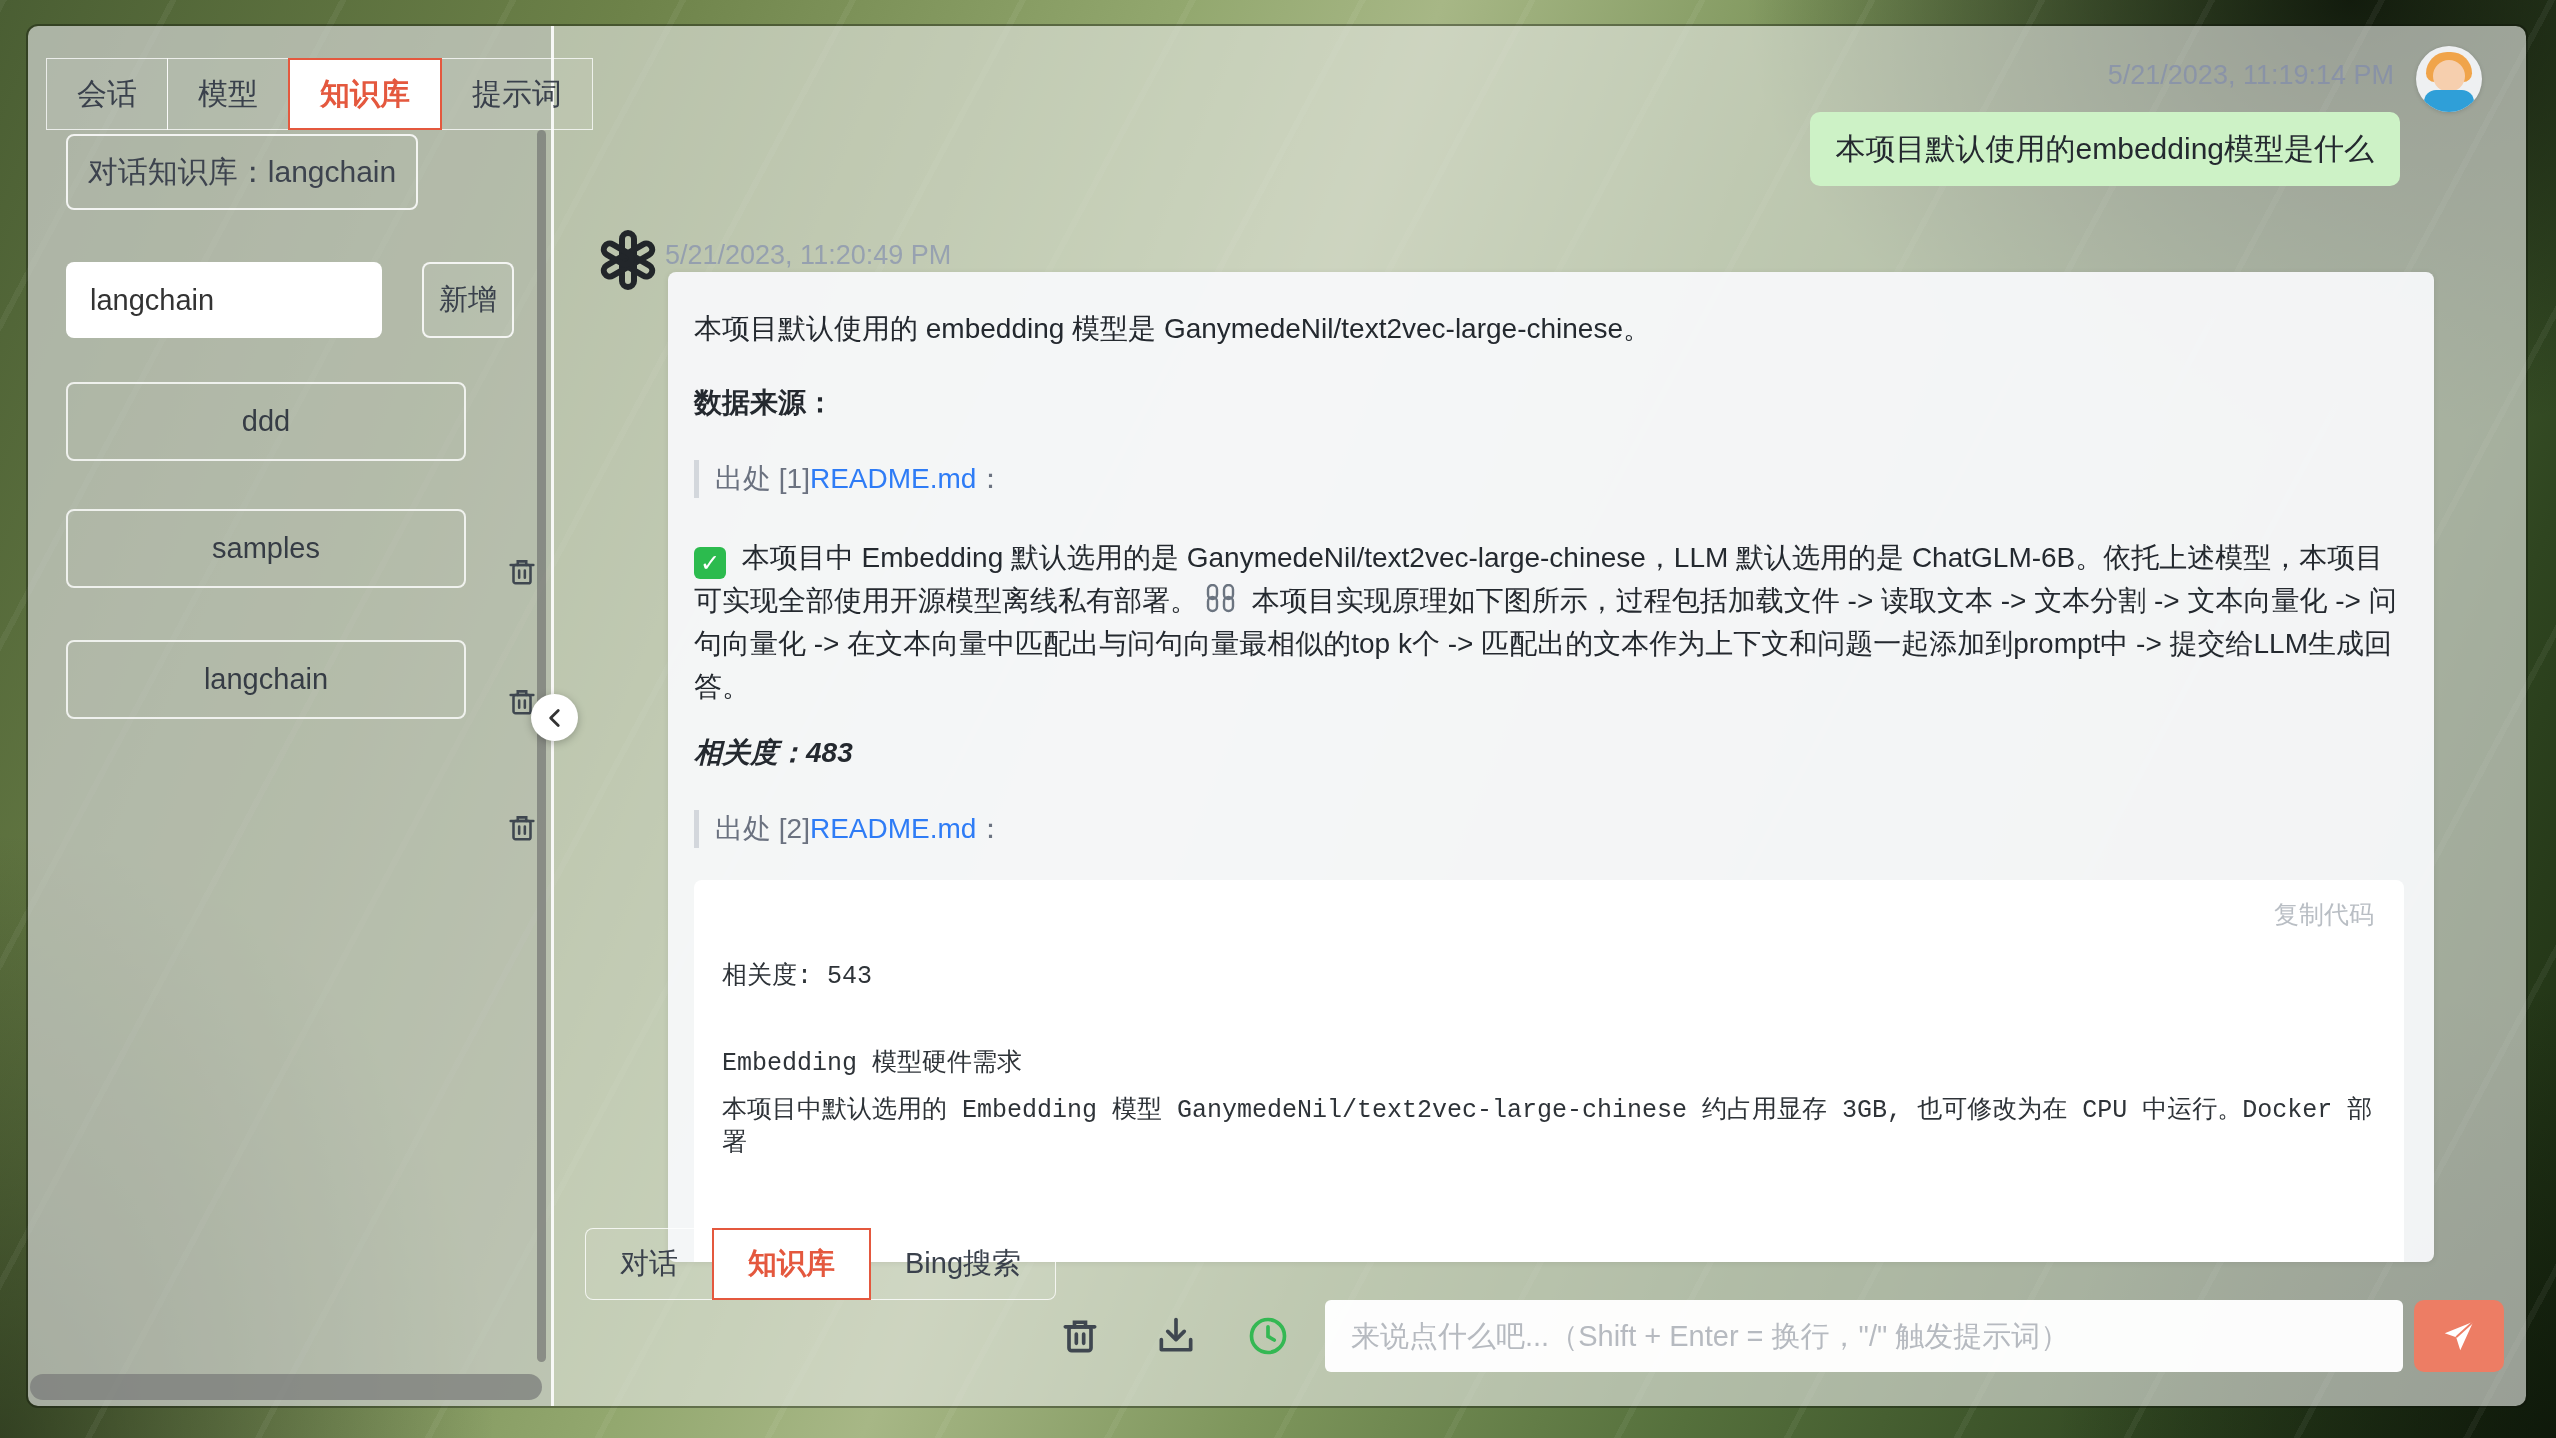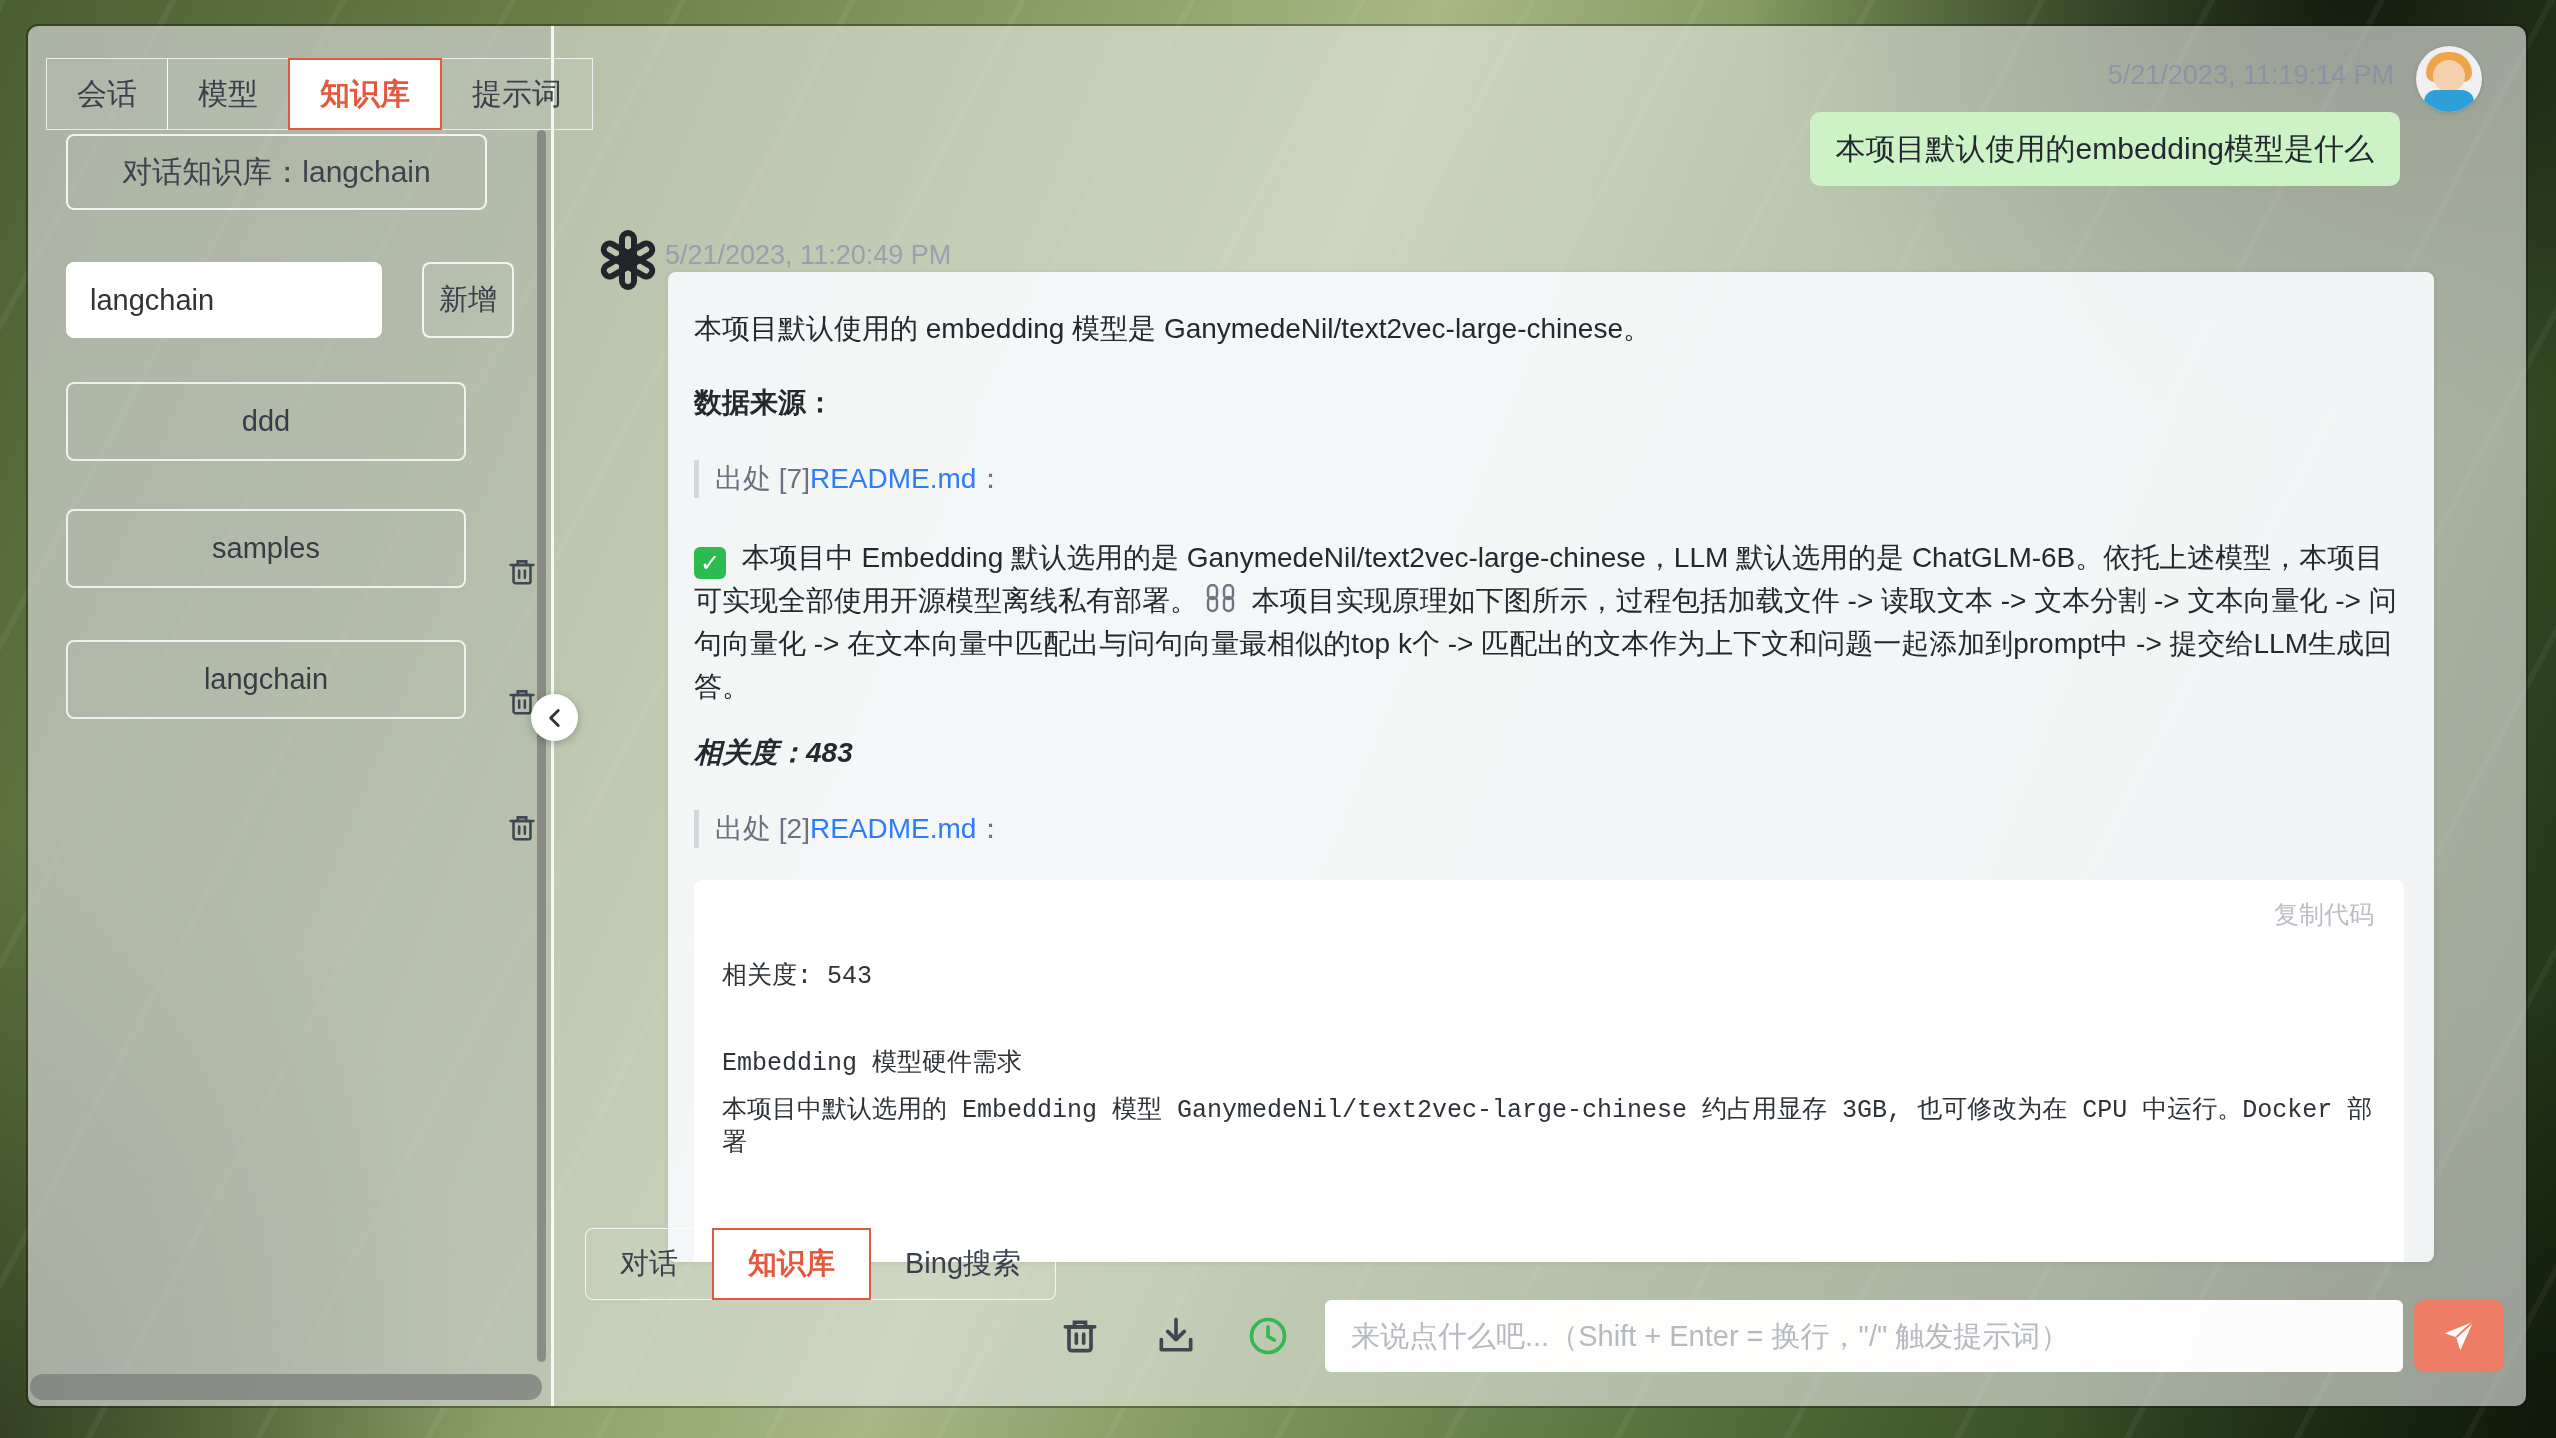--- a/index.html
+++ b/index.html
@@ -36,21 +36,21 @@
   .tabs{ position:absolute; left:18px; top:32px; display:flex; }
   .tab{
     height:72px; padding:0 30px; display:flex; align-items:center; justify-content:center;
     font-size:30px; color:#3a414c; border:1px solid rgba(255,255,255,.75);
     margin-right:-1px; background:rgba(255,255,255,.06); cursor:pointer; white-space:nowrap;
   }
   .tab.active{
     background:#fff; border:2px solid #e4583e; color:#e4583e; z-index:2; font-weight:bold;
   }
   .kb-label{
-    position:absolute; left:38px; top:108px; width:421px; height:76px;
+    position:absolute; left:38px; top:108px; width:352px; height:76px;
     border:2px solid rgba(255,255,255,.85); border-radius:8px;
     display:flex; align-items:center; justify-content:center;
     font-size:30px; color:#3d434e;
   }
   .kb-input{
     position:absolute; left:38px; top:236px; width:316px; height:76px;
     background:#fff; border:none; border-radius:8px; padding:0 24px;
     font-size:29px; color:#333; font-family:inherit;
   }
   .add-btn{
@@ -249,21 +249,21 @@
         </g>
       </svg>
     </div>
     <div class="ts asst-ts">5/21/2023, 11:20:49 PM</div>
 
     <div class="msg-panel">
       <p class="p1">本项目默认使用的 embedding 模型是 GanymedeNil/text2vec-large-chinese。</p>
       <p class="p2">数据来源：</p>
 
       <div class="quote">
-        <span>出处 [7] </span>
+        <span>出处 [1] </span>
         <a>README.md</a>
         <span>：</span>
       </div>
 
       <div class="p3">
         <span class="check-box">✓</span><span> 本项目中 Embedding 默认选用的是 GanymedeNil/text2vec-large-chinese，LLM 默认选用的是 ChatGLM-6B。依托上述模型，本项目可实现全部使用开源模型离线私有部署。</span><svg class="chain-ic" width="34" height="30" viewBox="0 0 34 30" fill="none" stroke="#6b7480" stroke-width="2.4">
             <rect x="4" y="1" width="9" height="14" rx="4.5"></rect>
             <rect x="4" y="13" width="9" height="14" rx="4.5"></rect>
             <rect x="20" y="1" width="9" height="14" rx="4.5"></rect>
             <rect x="20" y="13" width="9" height="14" rx="4.5"></rect>

